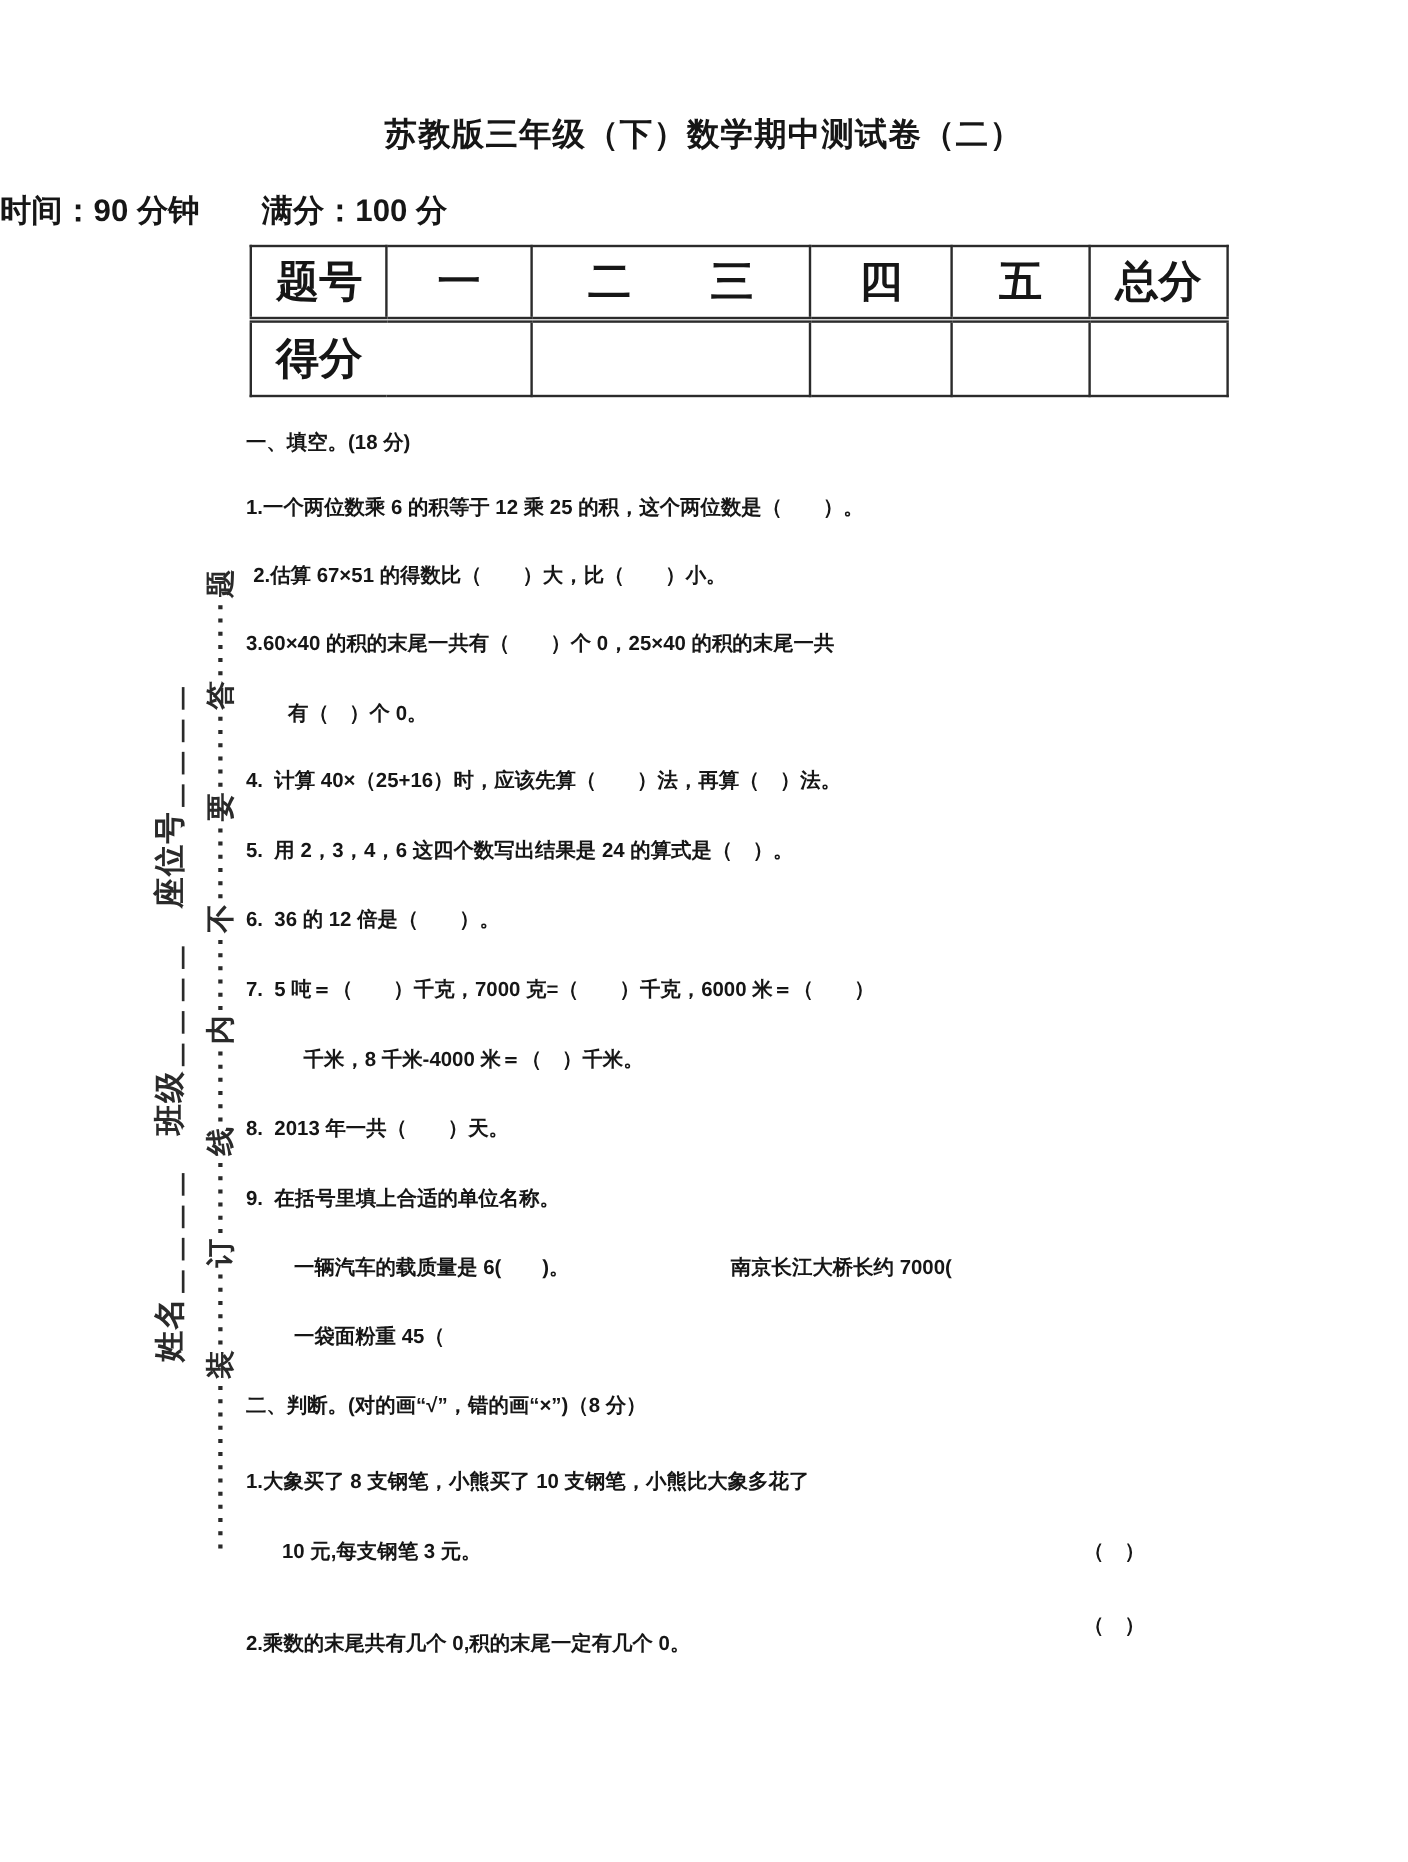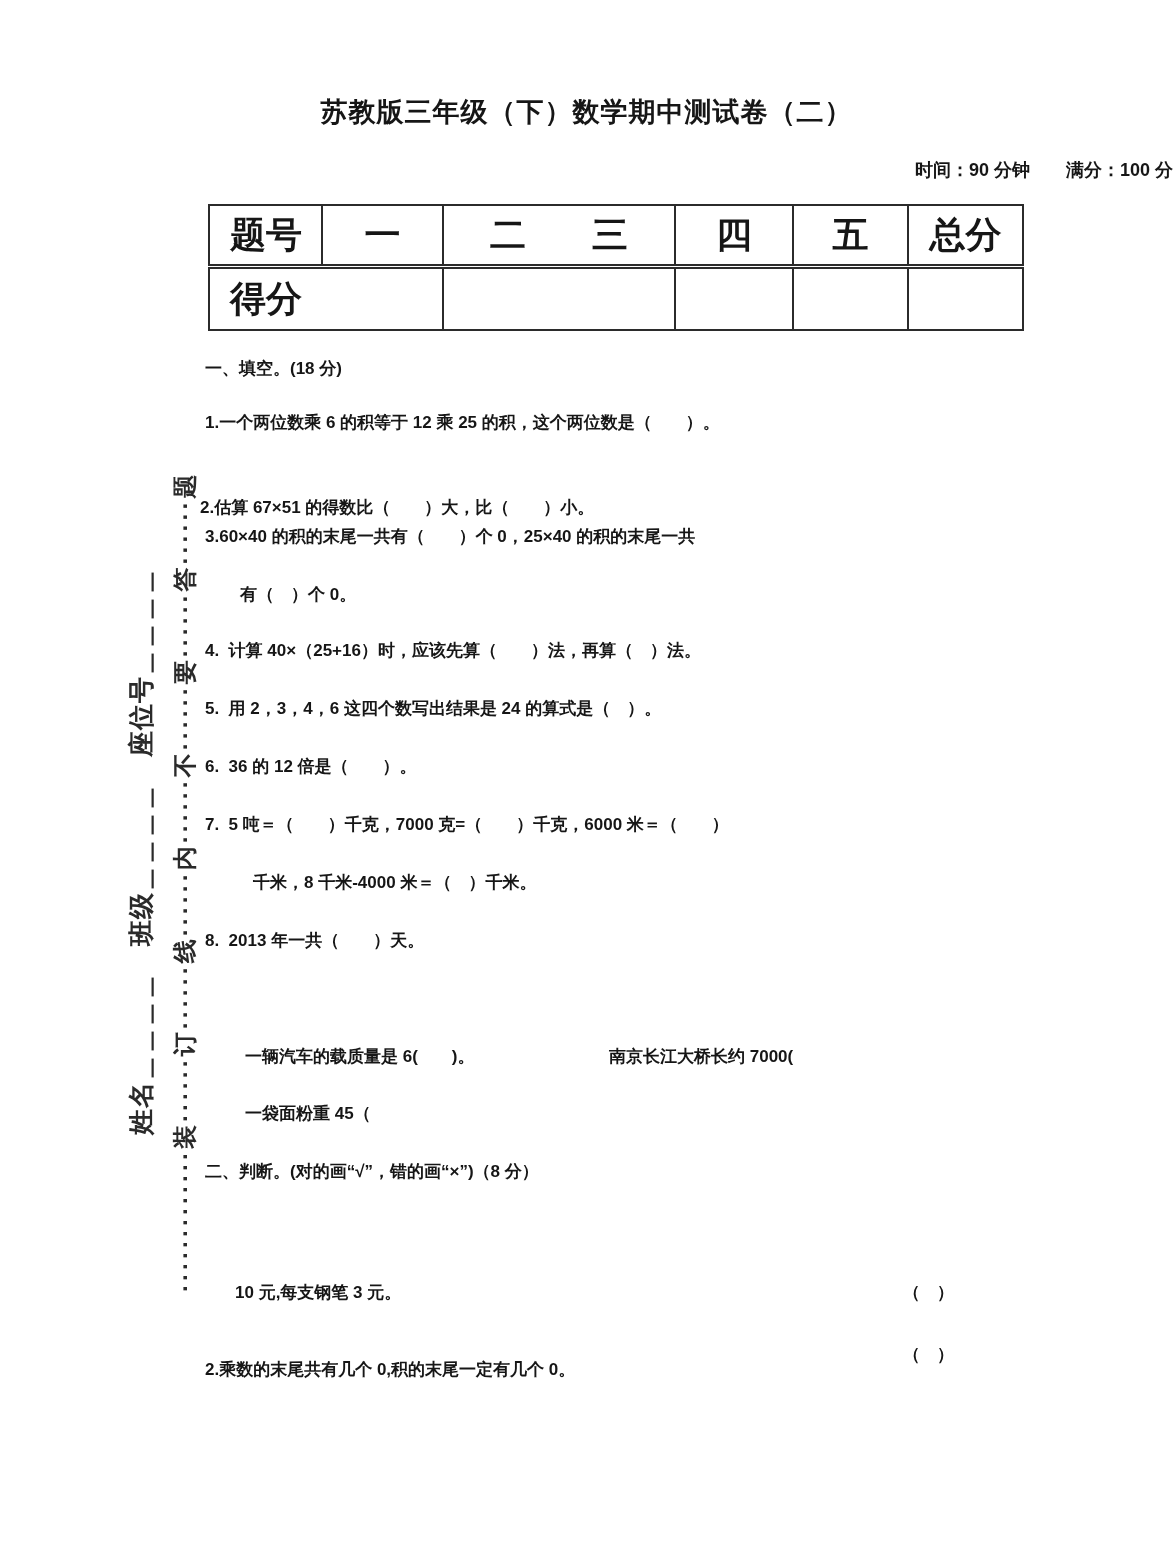--- a/index.html
+++ b/index.html
@@ -13,22 +13,22 @@
     color:#161616;
   }
   .title {
     position:absolute; top:94px; left:0; width:1173px;
     text-align:center;
     font-size:27px; font-weight:700; letter-spacing:1px;
     white-space:pre;
   }
   .subtitle {
     position:absolute; top:158px; left:0; width:1173px;
-    text-align:right;
-    font-size:18px; font-weight:700;
+    text-align:left;
+    font-size:26px; font-weight:700;
     white-space:pre;
   }
   table.score {
     position:absolute; top:204px; left:208px;
     border-collapse:collapse;
     table-layout:fixed;
     width:814px;
   }
   table.score td {
     border:2px solid #2b2b2b;
@@ -97,39 +97,41 @@
       <td></td>
     </tr>
   </tbody>
     </table>
 
   <div class="rot student-labels">姓名＿＿＿＿　班级＿＿＿＿　座位号＿＿＿＿</div>
   <div class="rot binding-line">·············装······订······线······内······不······要······答······题</div>
 
   <div class="line heading" style="left:205px; top:352px;">一、填空。(18 分)</div>
   <div class="line" style="left:205px; top:406px;">1.一个两位数乘 6 的积等于 12 乘 25 的积，这个两位数是（　　）。</div>
-  <div class="line" style="left:200px; top:463px;margin-top:28px;">2.估算 67×51 的得数比（　　）大，比（　　）小。</div>
+  <div class="line" style="left:211px; top:463px;">2.估算 67×51 的得数比（　　）大，比（　　）小。</div>
   <div class="line" style="left:205px; top:520px;">3.60×40 的积的末尾一共有（　　）个 0，25×40 的积的末尾一共</div>
   <div class="line" style="left:240px; top:578px;">有（　）个 0。</div>
   <div class="line" style="left:205px; top:634px;">4.  计算 40×（25+16）时，应该先算（　　）法，再算（　）法。</div>
   <div class="line" style="left:205px; top:692px;">5.  用 2，3，4，6 这四个数写出结果是 24 的算式是（　）。</div>
   <div class="line" style="left:205px; top:750px;">6.  36 的 12 倍是（　　）。</div>
   <div class="line" style="left:205px; top:808px;">7.  5 吨＝（　　）千克，7000 克=（　　）千克，6000 米＝（　　）</div>
   <div class="line" style="left:253px; top:866px;">千米，8 千米-4000 米＝（　）千米。</div>
   <div class="line" style="left:205px; top:924px;text-align:right;">8.  2013 年一共（　　）天。</div>
+  <div class="line" style="left:205px; top:982px;">9.  在括号里填上合适的单位名称。</div>
 
   <div class="line" style="left:245px; top:1040px; width:860px;">
     <span class="abs" style="left:0;">一辆汽车的载质量是 6(　　)。</span>
     <span class="abs" style="left:364px;">南京长江大桥长约 7000(</span>
   </div>
   <div class="line" style="left:245px; top:1097px; width:860px;">
     <span class="abs" style="left:0;">一袋面粉重 45（</span>
   </div>
 
   <div class="line heading" style="left:205px; top:1155px;">二、判断。(对的画“√”，错的画“×”)（8 分）</div>
+  <div class="line" style="left:205px; top:1218px;">1.大象买了 8 支钢笔，小熊买了 10 支钢笔，小熊比大象多花了</div>
   <div class="line" style="left:235px; top:1276px; width:740px;">
     <span class="abs" style="left:0;">10 元,每支钢笔 3 元。</span>
     <span class="abs" style="left:668px;">（　）</span>
   </div>
   <div class="line" style="left:205px; top:1338px; width:770px;">
     <span class="abs" style="left:0;margin-top:15px;">2.乘数的末尾共有几个 0,积的末尾一定有几个 0。</span>
     <span class="abs" style="left:698px;">（　）</span>
   </div>
 
 </div>

